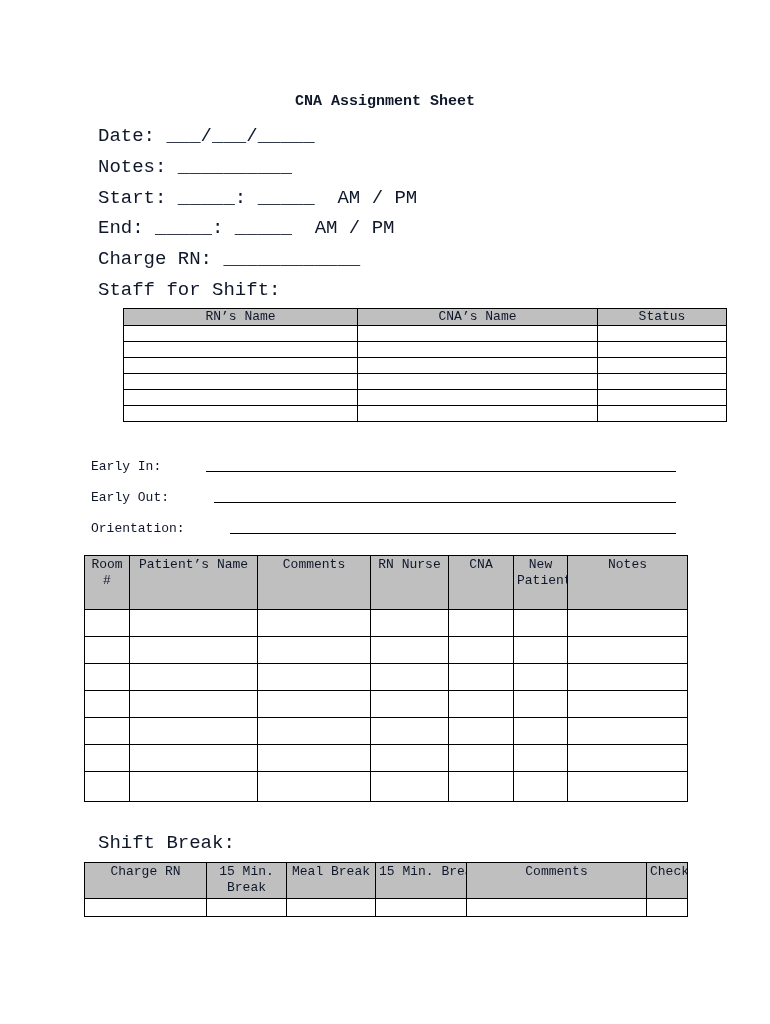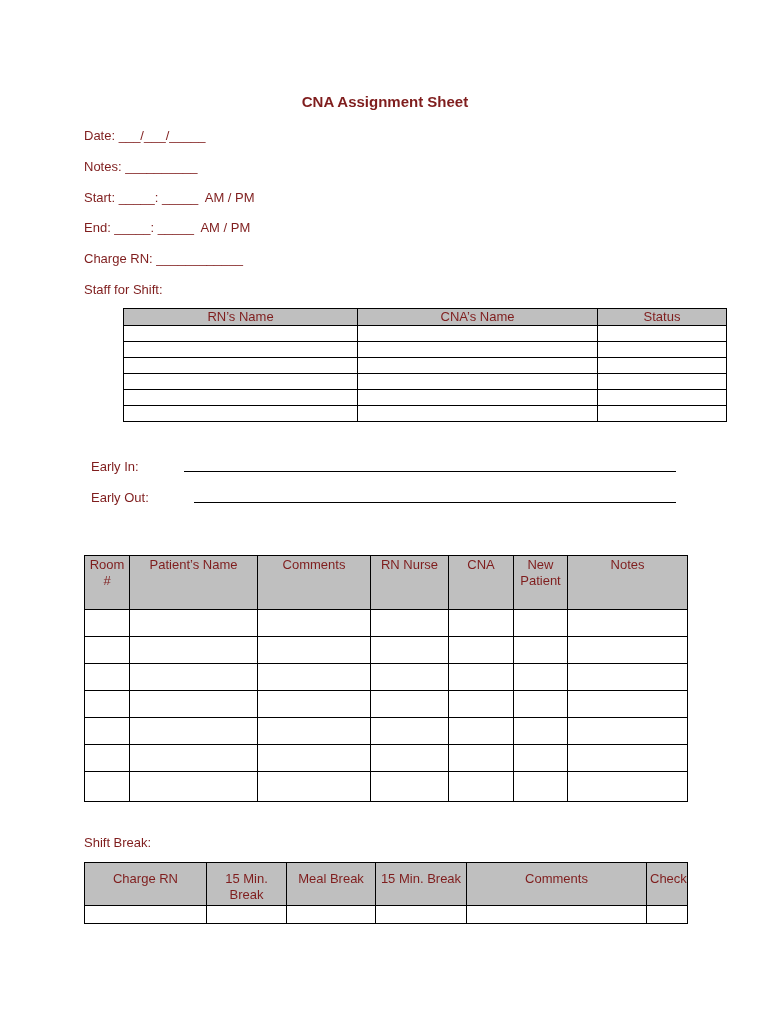--- a/index.html
+++ b/index.html
@@ -1,39 +1,39 @@
 <!DOCTYPE html>
 <html><head>
 <meta charset="utf-8">
 <style>
   html, body { margin: 0; padding: 0; background: #ffffff; }
   .page {
     position: relative;
     width: 770px;
     height: 1024px;
     background: #ffffff;
-    font-family: Liberation Sans, sans-serif;
-    color: #7f1d1d;
+    font-family: Liberation Mono, monospace;
+    color: #0f172a;
     overflow: hidden;
   }
   .title {
     position: absolute;
     top: 93px;
     left: 0;
     width: 100%;
     margin: 0;
     text-align: center;
     font-size: 15px;
     font-weight: bold;
     line-height: 17px;
   }
   .field {
     position: absolute;
-    left: 84px;
-    font-size: 13px;
+    left: 98px;
+    font-size: 19px;
     line-height: 16px;
     white-space: pre;
   }
   .linefield {
     position: absolute;
     left: 91px;
     width: 585px;
     display: flex;
     align-items: flex-end;
     font-size: 13px;
@@ -66,21 +66,21 @@
   }
   th { background: #BFBFBF; }
   .t1 { top: 308px; margin-left: 39px; }
   .t1 th { height: 16px; }
   .t1 td { height: 15px; }
   .t2 { top: 555px; }
   .t2 th { height: 52px; vertical-align: top; padding-top: 1px; text-align: center; }
   .t2 td { height: 26px; }
   .t2 tr.tall td { height: 29px; }
   .t3 { top: 862px; }
-  .t3 th { height: 34px; vertical-align: top; padding-top: 8px; }
+  .t3 th { height: 34px; vertical-align: top; padding-top: 1px; }
   .t3 td { height: 17px; }
   .nowrap { white-space: nowrap; }
 </style>
 </head>
 <body>
 
 <div class="page">
 
   <h1 class="title">CNA Assignment Sheet</h1>
 
@@ -137,20 +137,24 @@
         </tr>
     </tbody>
   </table>
 
   <div class="linefield" style="top:459px">
     <span class="label">Early In:</span>
     <span class="rule"></span>
   </div>
   <div class="linefield" style="top:490px">
     <span class="label">Early Out:</span>
+    <span class="rule"></span>
+  </div>
+  <div class="linefield" style="top:521px">
+    <span class="label">Orientation:</span>
     <span class="rule"></span>
   </div>
 
   <table class="t2">
     <colgroup>
         <col style="width:45px">
         <col style="width:128px">
         <col style="width:113px">
         <col style="width:78px">
         <col style="width:65px">

